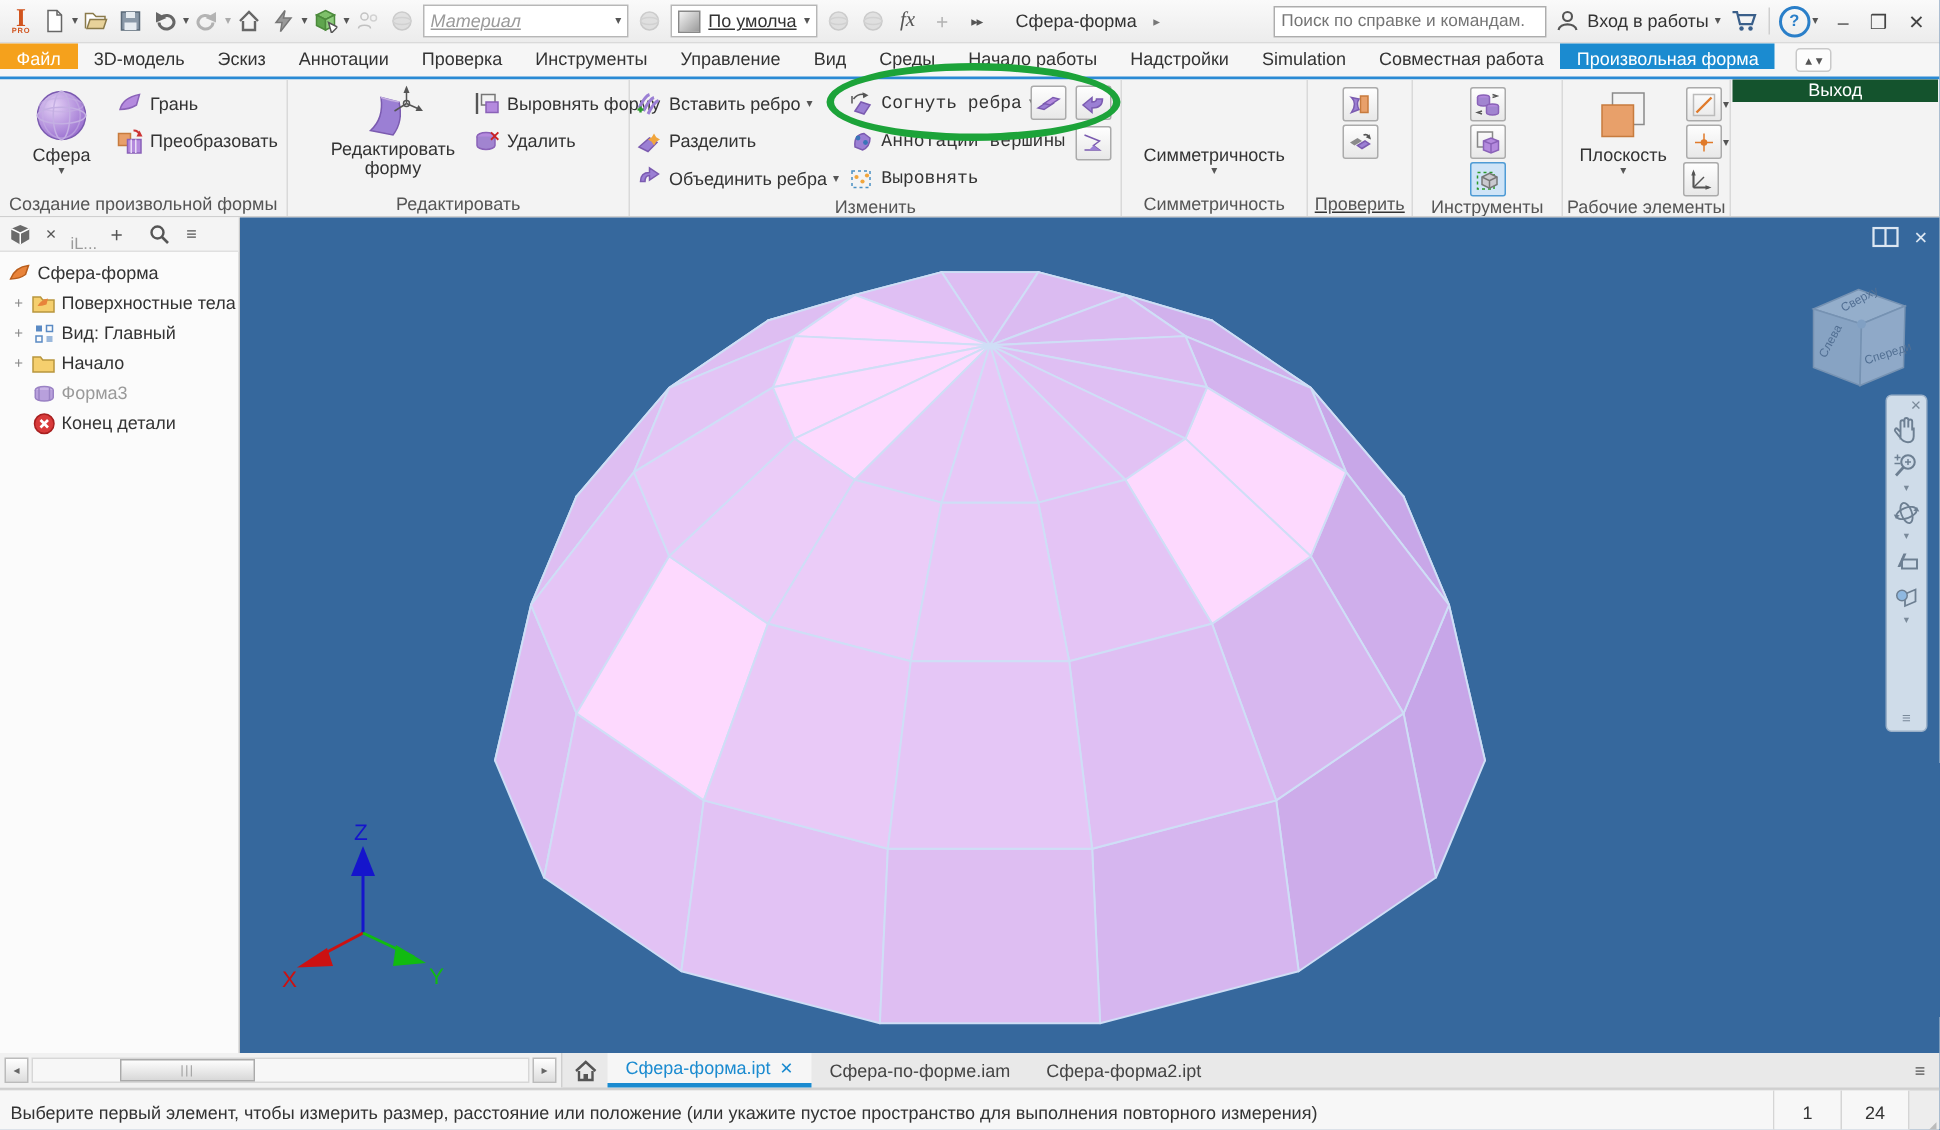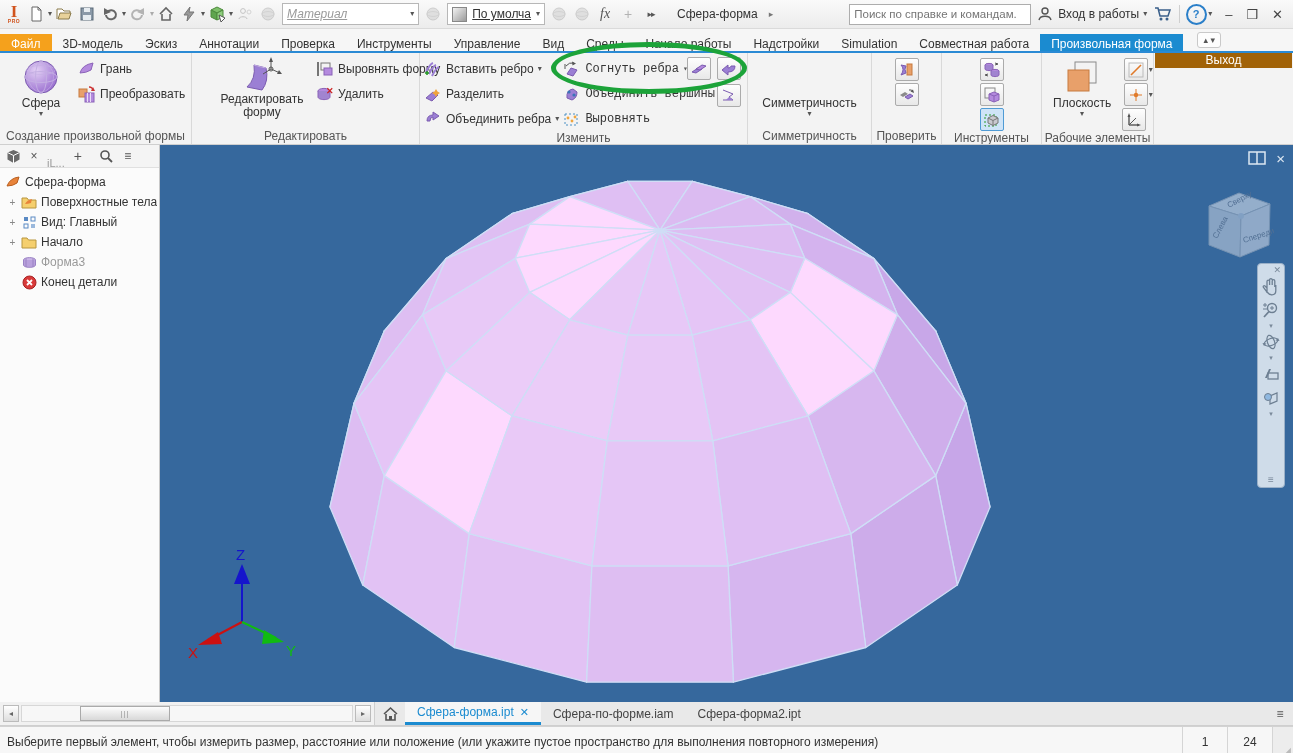--- a/index.html
+++ b/index.html
@@ -36,21 +36,21 @@
   .rtab{padding:3px 11px 0;cursor:default;white-space:nowrap;color:#333;}
   .rtab.file{background:#f5a11c;color:#fff;}
   .rtab.active{background:#1b8bd0;color:#fff;}
   .tab-collapse{display:flex;align-items:center;gap:3px;margin-left:14px;color:#555;font-size:9px;
                 border:1px solid #c9c9c9;border-radius:3px;height:14px;align-self:center;padding:0 5px;background:#fdfdfd;}
   
   .ribbon{height:91px;background:#f3f3f3;display:flex;border-bottom:1px solid #cfcfcf;}
   .panel{display:flex;flex-direction:column;border-right:1px solid #d9d9d9;box-sizing:border-box;}
   .panel-content{flex:1;display:flex;padding:3px 4px 0;gap:6px;}
   .panel-label{height:15px;text-align:center;font-size:12px;color:#555;line-height:14px;white-space:nowrap;overflow:hidden;}
-  .panel-label.exit{background:#a16207;color:#fff;margin:0 1px;}
+  .panel-label.exit{background:#14532d;color:#fff;margin:0 1px;}
   .lbtn{display:flex;flex-direction:column;align-items:center;justify-content:flex-start;padding:1px 5px;
         text-align:center;line-height:13px;color:#333;}
   .rcol{display:flex;flex-direction:column;justify-content:flex-start;}
   .rrow{display:flex;align-items:center;height:25px;gap:4px;white-space:nowrap;color:#333;}
   .ric{width:18px;height:18px;display:flex;align-items:center;justify-content:center;flex:none;}
   .sbtn{width:24px;height:23px;border:1px solid #ababab;background:linear-gradient(#fefefe,#e8e8e8);
         display:flex;align-items:center;justify-content:center;border-radius:2px;box-sizing:border-box;}
   .sbtn.sel{border-color:#4f9bd5;background:#cfe4f7;}
   .sbtncol{display:flex;flex-direction:column;gap:2px;align-items:center;justify-content:flex-start;padding-top:2px;}
   
@@ -265,21 +265,21 @@
     </div>
   <span class="caret">▾</span>
   <div class="winbtns">
     <span>–</span>
     <span>❒</span>
     <span>✕</span>
   </div>
 </div>
 
 <div class="tabrow">
-  <div id="ribbon-tabs" style="display:flex;align-items:flex-end;">
+  <div id="ribbon-tabs" style="display:flex;align-items:flex-start;">
       <div class="rtab file">Файл</div>
       <div class="rtab">3D-модель</div>
       <div class="rtab">Эскиз</div>
       <div class="rtab">Аннотации</div>
       <div class="rtab">Проверка</div>
       <div class="rtab">Инструменты</div>
       <div class="rtab">Управление</div>
       <div class="rtab">Вид</div>
       <div class="rtab">Среды</div>
       <div class="rtab">Начало работы</div>
@@ -433,21 +433,21 @@
           <span class="caret">▾</span>
         </div>
         <div class="rrow">
           <span class="ric">
               <svg width="18" height="18" viewBox="0 0 18 18">
                 <path d="M4 13 Q3 5 10 4 L14 7 Q14 13 9 15 Z" fill="#9b7fd4" stroke="#7b5bb0"></path>
                 <circle cx="6" cy="7" r="1.6" fill="#3a74b8"></circle>
                 <circle cx="11" cy="10" r="1.6" fill="#3a74b8"></circle>
               </svg>
             </span>
-          <span>Объединить вершины</span>
+          <span>Аннотации вершины</span>
         </div>
         <div class="rrow">
           <span class="ric">
               <svg width="18" height="18" viewBox="0 0 18 18">
                 <rect x="2" y="4" width="12" height="11" fill="none" stroke="#4a90c4" stroke-dasharray="2 2"></rect>
                 <circle cx="5" cy="8" r="1.4" fill="#f0a53c"></circle>
                 <circle cx="9" cy="11" r="1.4" fill="#f0a53c"></circle>
                 <circle cx="12" cy="7" r="1.4" fill="#f0a53c"></circle>
               </svg>
             </span>
@@ -489,21 +489,21 @@
     <div class="panel-content" style="justify-content:center;">
       <div class="lbtn">
         <span class="ric" style="width:44px;height:40px;"></span>
         <span>Симметричность</span>
         <span class="caret">▾</span>
       </div>
     </div>
     <div class="panel-label">Симметричность</div>
   </div>
 
-  <div class="panel" style="width:70px;">
+  <div class="panel" style="width:70px;text-decoration:underline;">
     <div class="panel-content" style="justify-content:center;">
       <div class="sbtncol">
         <div class="sbtn">
             <span class="ric">
               <svg width="18" height="18" viewBox="0 0 18 18">
                 <rect x="9" y="3" width="5" height="11" fill="#e8a06a" stroke="#c77b3e"></rect>
                 <path d="M3 4 Q7 8 3 14 L8 12 Q6 8 8 5 Z" fill="#9b7fd4" stroke="#7b5bb0"></path>
               </svg>
             </span>
           </div>

